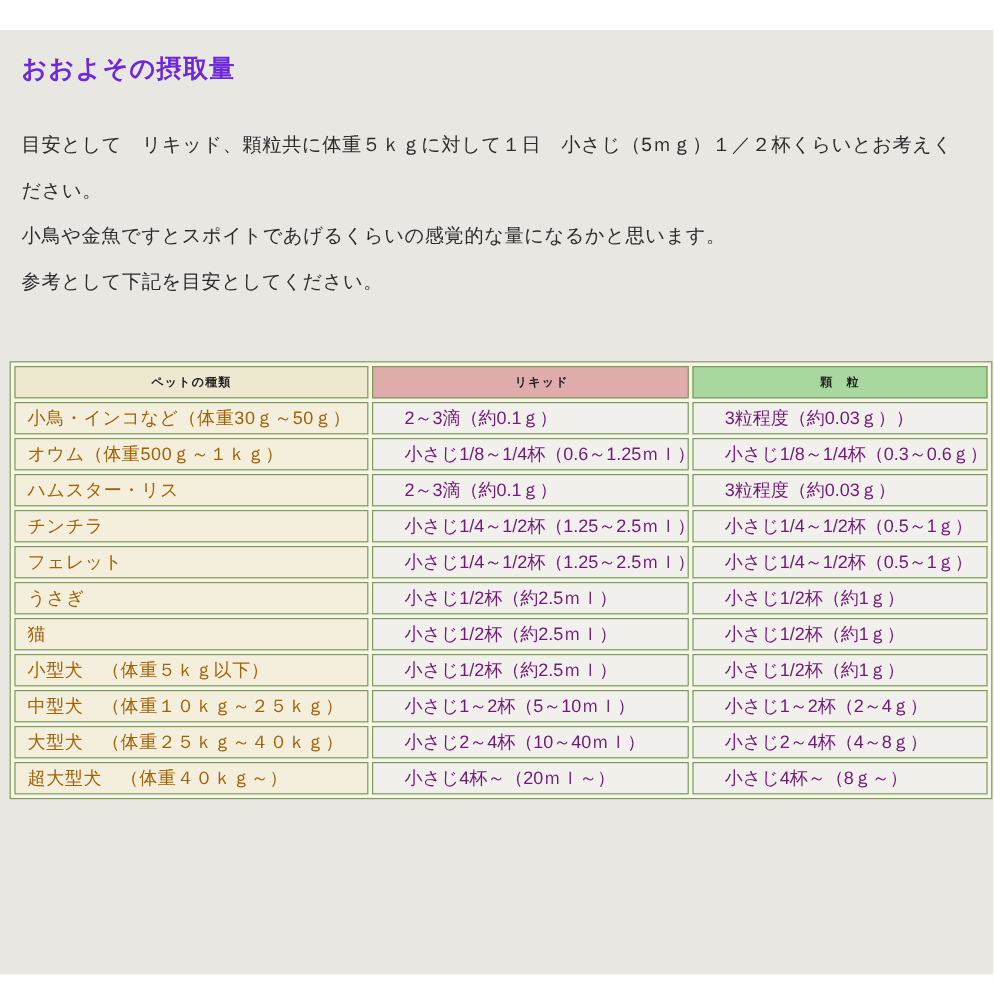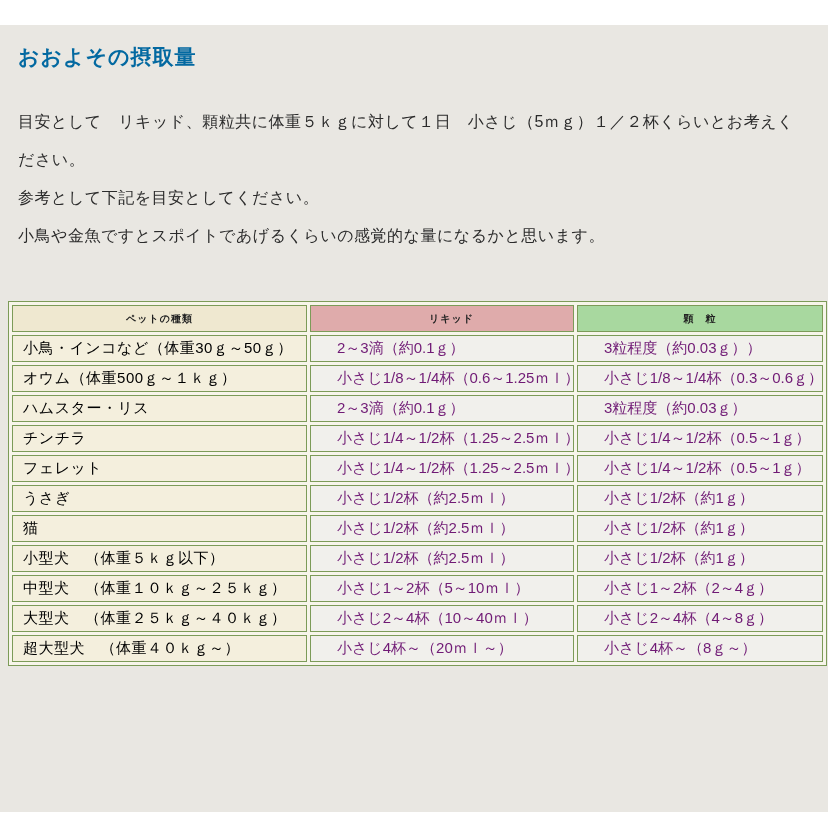--- a/index.html
+++ b/index.html
@@ -23,21 +23,21 @@
     height: 787px;
     background: #e9e7e2;
     box-sizing: border-box;
     padding: 14px 18px 0 18px;
     color: #222222;
   }
   .page-title {
     margin: 4px 0 0 0;
     font-size: 21px;
     font-weight: bold;
-    color: #0369a1;
+    color: #6d28d9;
     letter-spacing: 1px;
   }
   .body-text {
     margin-top: 32px;
     width: 792px;
     font-size: 16px;
     line-height: 38px;
     color: #2b2b2b;
     letter-spacing: 0.5px;
   }
@@ -67,43 +67,43 @@
     letter-spacing: 1px;
   }
   th.col-pet     { background: var(--cream-header, #efe8d0); width: 295px; }
   th.col-liquid  { background: var(--pink-header, #dfabab); width: 264px; padding-left: 20px; }
   th.col-granule { background: var(--green-header, #a8d89f); width: 246px; }
   td.pet {
     background: var(--cream-cell, #f4efdd);
     font-size: 15px;
     padding: 3px 6px 3px 10px;
     height: 22px;
-    color: #000000;
+    color: #a16207;
     letter-spacing: 0.5px;
   }
   td.val {
     background: var(--gray-cell, #f1f0ec);
     font-size: 15px;
     padding: 3px 4px 3px 26px;
     height: 22px;
     color: #701a75;
   }
 </style>
 </head>
 <body>
 
 <div class="canvas">
   <div class="page">
 
     <h1 class="page-title">おおよその摂取量</h1>
 
     <div class="body-text">
       <p>目安として　リキッド、顆粒共に体重５ｋｇに対して１日　小さじ（5ｍｇ）１／２杯くらいとお考えください。</p>
+      <p>小鳥や金魚ですとスポイトであげるくらいの感覚的な量になるかと思います。</p>
       <p>参考として下記を目安としてください。</p>
-      <p>小鳥や金魚ですとスポイトであげるくらいの感覚的な量になるかと思います。</p>
     </div>
 
     <table class="dosage">
       <thead>
         <tr>
           <th class="col-pet">ペットの種類</th>
           <th class="col-liquid">リキッド</th>
           <th class="col-granule">顆　粒</th>
         </tr>
       </thead>

